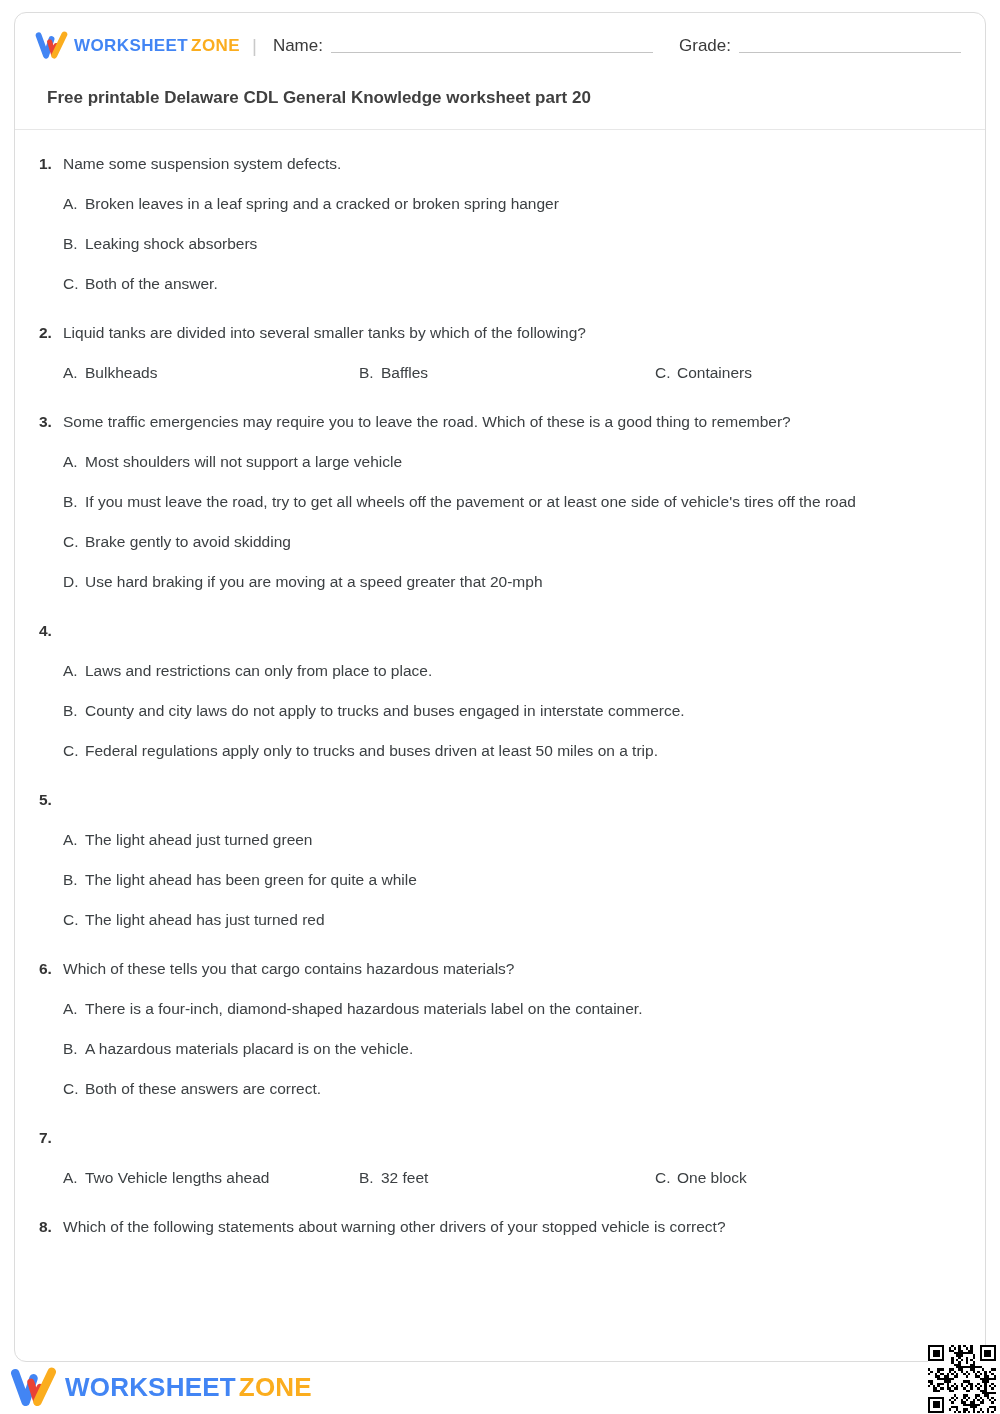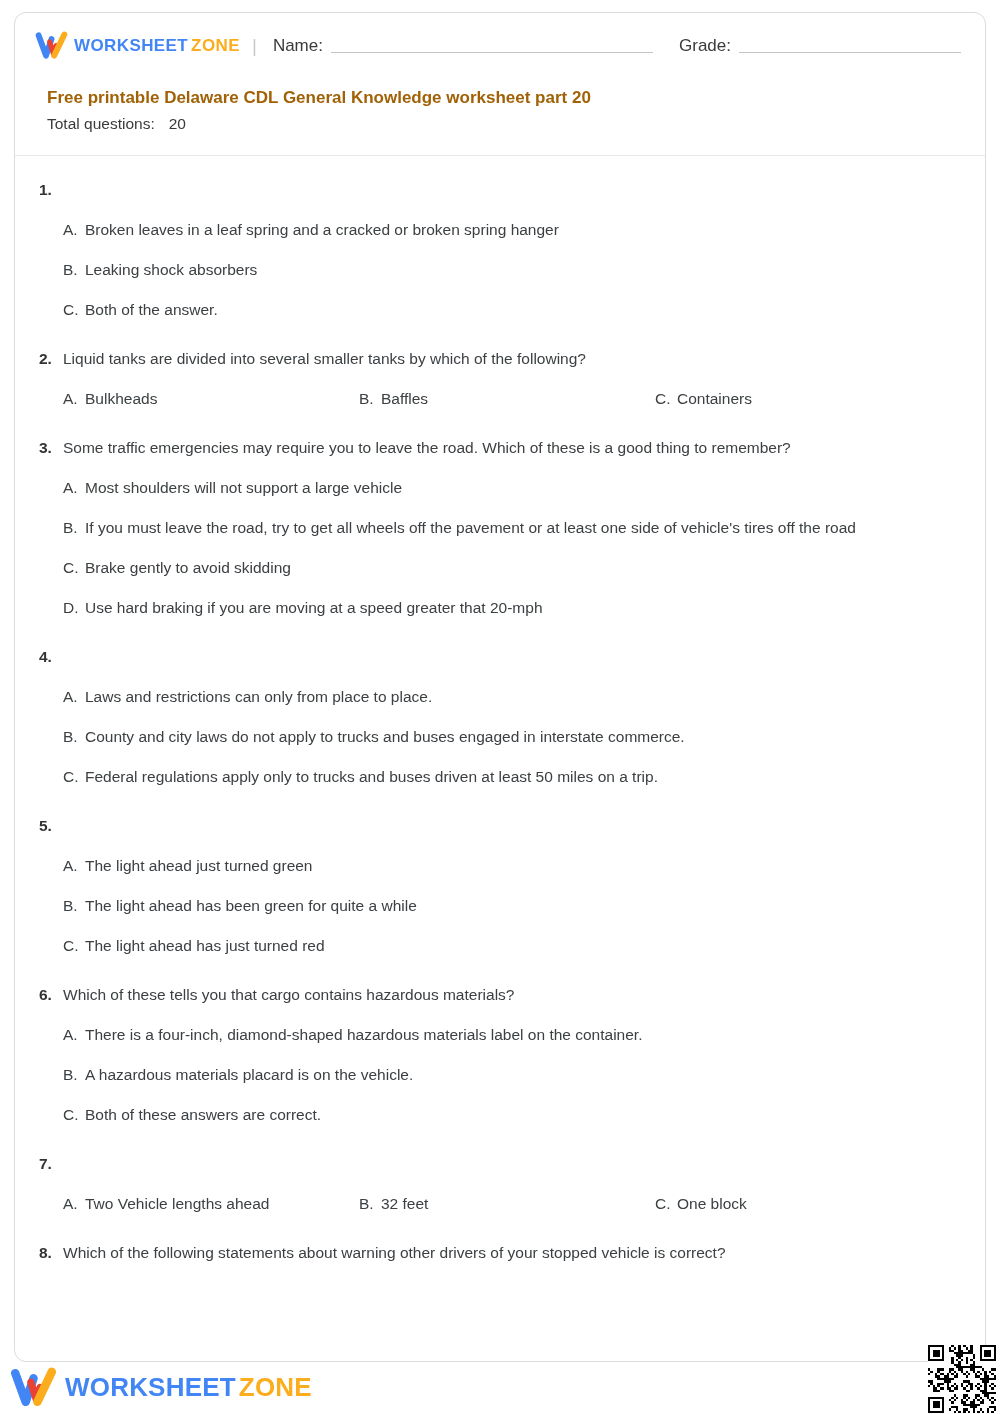--- a/index.html
+++ b/index.html
@@ -24,21 +24,21 @@
   .brand-text1{font-weight:bold;color:var(--brand-blue);font-size:17px;letter-spacing:.4px;margin-left:6px;}
   .brand-text2{font-weight:bold;color:var(--brand-yellow);font-size:17px;letter-spacing:.4px;margin-left:3px;}
   .sep{color:#c9c9c9;font-size:19px;margin:0 16px 0 12px;font-weight:normal;}
   .field-label{font-size:17px;color:#3a3a3a;flex:none;}
   .write-line{border-bottom:1px solid var(--line);height:15px;flex:1;margin:0 0 0 8px;}
   .grade-label{margin-left:26px;}
   .write-line.grade{flex:0 0 222px;}
 
   
   .title-block{padding:0 24px 0 32px;}
-  .page-title{margin-top:26px;font-size:17px;font-weight:bold;color:#a16207;line-height:22px;}
+  .page-title{margin-top:26px;font-size:17px;font-weight:bold;color:#404040;line-height:22px;}
   .total-row{margin-top:4px;font-size:15.5px;color:#3a3a3a;line-height:22px;}
   .total-value{margin-left:14px;}
   .divider{margin-top:20px;border-top:1px solid #e7e7e7;}
 
   
   .questions{padding:12px 24px 0 24px;font-size:15.5px;color:var(--text);}
   .q-row{display:flex;line-height:24px;margin-top:25px;}
   .question:first-child .q-row{margin-top:10px;}
   .q-num{flex:none;width:24px;font-weight:bold;color:#333;}
   .q-text{flex:1;max-width:800px;}
@@ -80,31 +80,29 @@
     </div>
     <span class="sep">|</span>
     <span class="field-label">Name:</span>
     <span class="write-line"></span>
     <span class="field-label grade-label">Grade:</span>
     <span class="write-line grade"></span>
   </div>
 
   <div class="title-block">
     <div class="page-title">Free printable Delaware CDL General Knowledge worksheet part 20</div>
-    <div class="total-row">
-      <span>Total questions:</span><span class="total-value">20</span>
-    </div>
   </div>
 
   <div class="divider"></div>
 
   <div class="questions" id="questions">
       <div class="question">
         <div class="q-row">
           <span class="q-num">1.</span>
+          <span class="q-text">Name some suspension system defects.</span>
         </div>
         <div class="options stacked">
           <div class="option">
             <span class="opt-label">A.</span>
             <span class="opt-text">Broken leaves in a leaf spring and a cracked or broken spring hanger</span>
           </div>
           <div class="option">
             <span class="opt-label">B.</span>
             <span class="opt-text">Leaking shock absorbers</span>
           </div>

